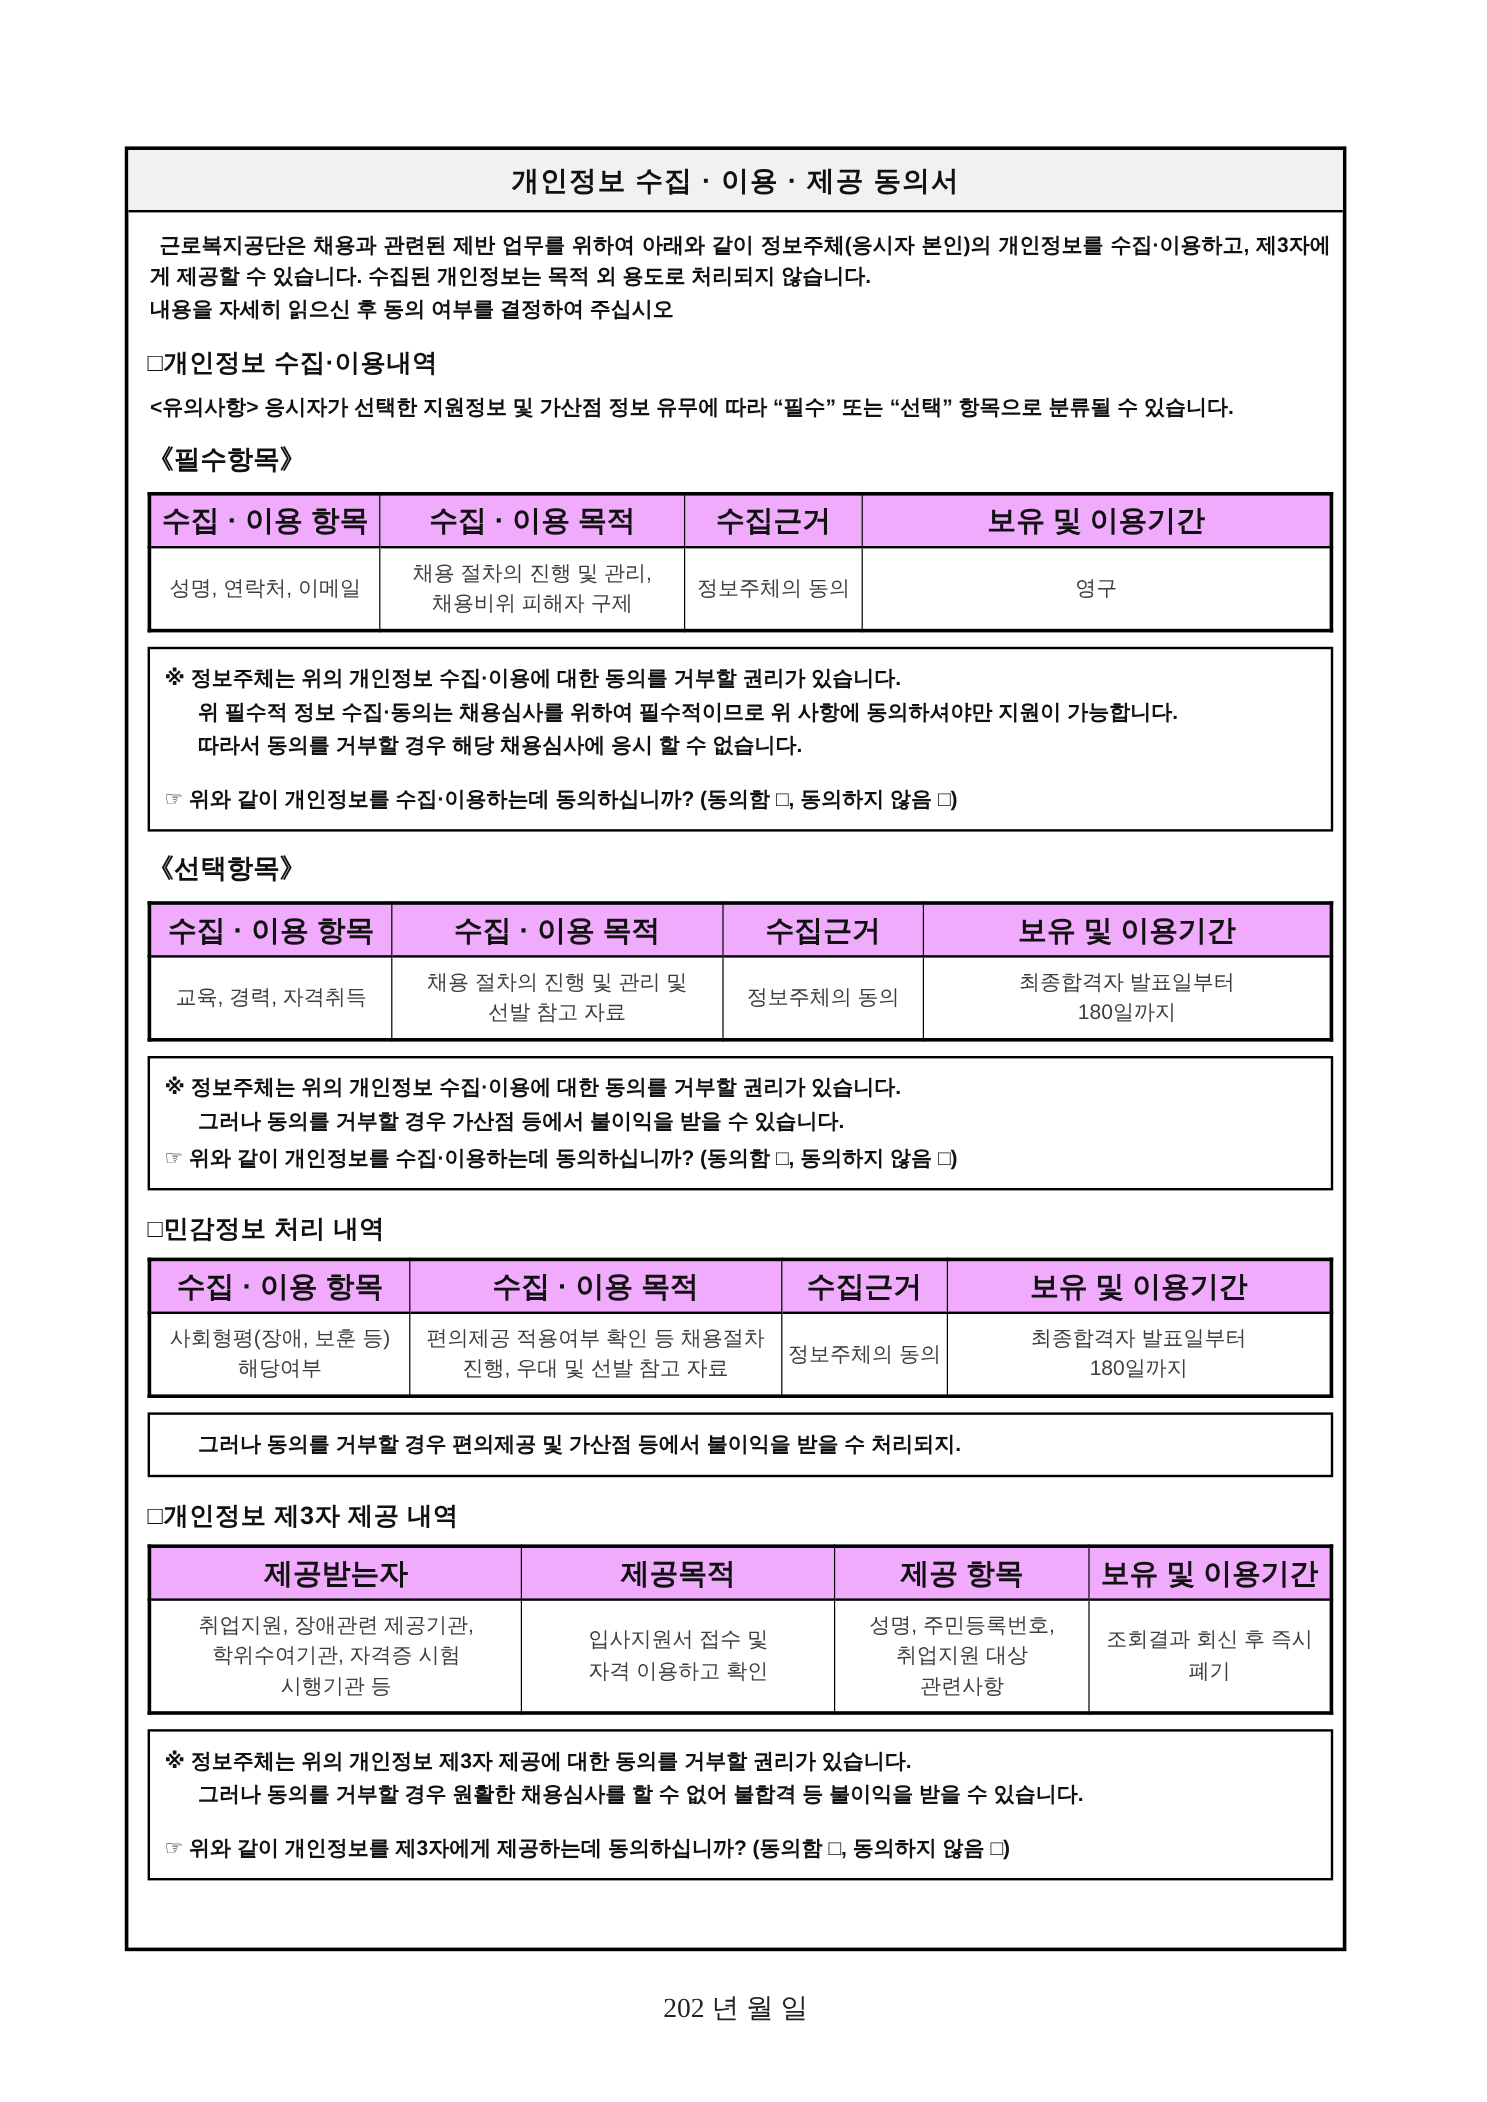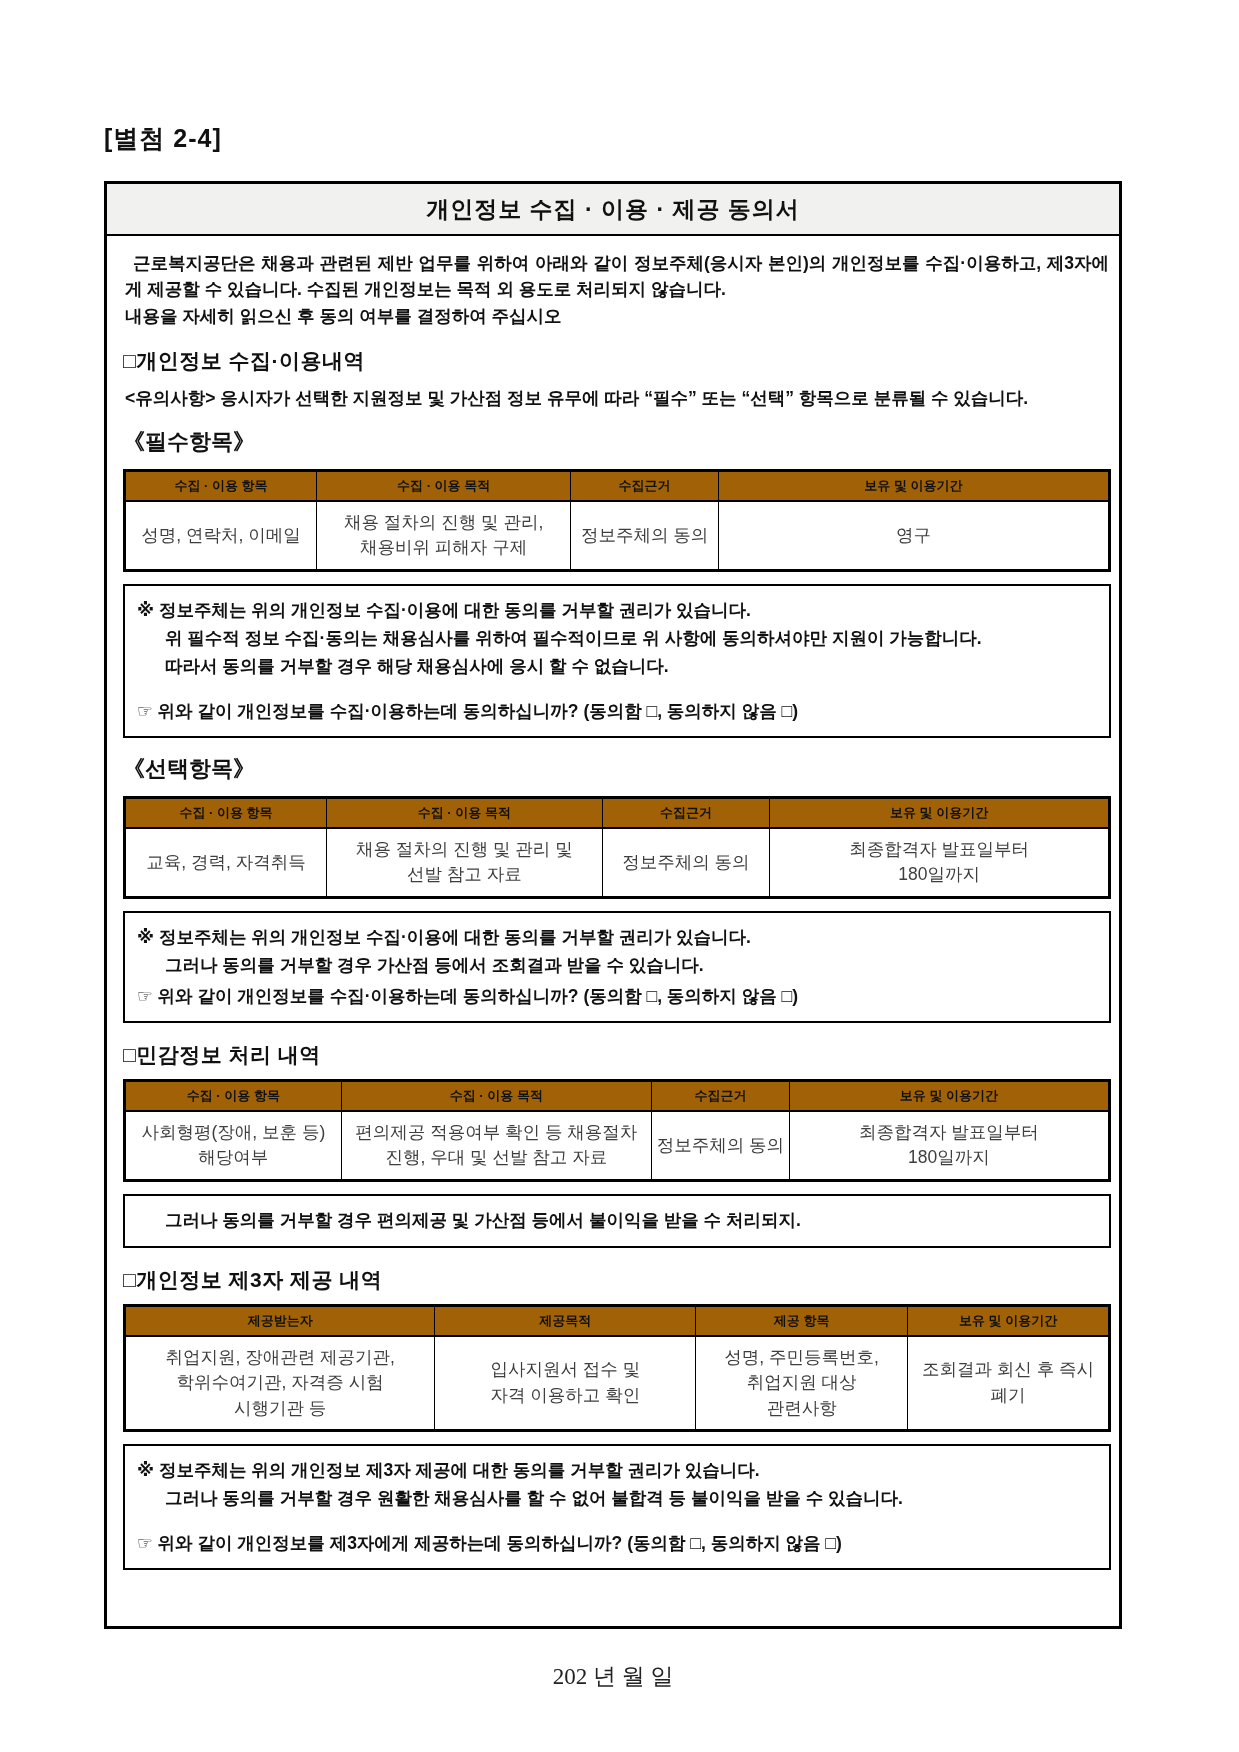--- a/index.html
+++ b/index.html
@@ -48,24 +48,24 @@
     font-size: 22px; font-weight: bold; margin: 16px 0 12px 0;
   }
 
   table.t {
     width: 100%;
     border-collapse: collapse;
     border: 3px solid #000;
     table-layout: fixed;
   }
   table.t th {
-    background: #a16207;
+    background: #f0abfc;
     border: 1.5px solid #000;
     border-bottom: 2px solid #000;
-    font-size: 13px; font-weight: bold;
+    font-size: 24px; font-weight: bold;
     padding: 5px 2px;
     text-align: center;
   }
   table.t td {
     border: 1.5px solid #000;
     font-size: 17.5px;
     color: #3e3e3e;
     text-align: center;
     padding: 8px 4px;
     line-height: 1.45;
@@ -95,21 +95,20 @@
     text-align: center;
     margin-top: 32px;
     color: #222;
   }
 </style>
 </head>
 <body>
 
 <div class="page">
 
-  <div class="attachment">[별첨 2-4]</div>
 
   <div class="outer">
     <div class="title-row">개인정보 수집 · 이용 · 제공 동의서</div>
     <div class="inner">
 
       <p class="intro">근로복지공단은 채용과 관련된 제반 업무를 위하여 아래와 같이 정보주체(응시자 본인)의 개인정보를 수집·이용하고, 제3자에게 제공할 수 있습니다. 수집된 개인정보는 목적 외 용도로 처리되지 않습니다.</p>
       <p class="intro tight">내용을 자세히 읽으신 후 동의 여부를 결정하여 주십시오</p>
 
       <h2 class="sec">□개인정보 수집·이용내역</h2>
       <p class="caution">&lt;유의사항&gt; 응시자가 선택한 지원정보 및 가산점 정보 유무에 따라 “필수” 또는 “선택” 항목으로 분류될 수 있습니다.</p>
@@ -169,21 +168,21 @@
             <td>채용 절차의 진행 및 관리 및
 선발 참고 자료</td>
             <td>정보주체의 동의</td>
             <td>최종합격자 발표일부터
 180일까지</td>
           </tr>
         </tbody>
       </table>
       <div class="notice">
         <div class="line">※ 정보주체는 위의 개인정보 수집·이용에 대한 동의를 거부할 권리가 있습니다.</div>
-        <div class="line indent">그러나 동의를 거부할 경우 가산점 등에서 조회결과 받을 수 있습니다.</div>
+        <div class="line indent">그러나 동의를 거부할 경우 가산점 등에서 불이익을 받을 수 있습니다.</div>
         <div class="question">☞ 위와 같이 개인정보를 수집·이용하는데 동의하십니까?  (동의함 □,  동의하지 않음 □)</div>
       </div>
 
       <h2 class="sec">□민감정보 처리 내역</h2>
       <table class="t">
         <colgroup>
             <col style="width:22%">
             <col style="width:31.5%">
             <col style="width:14%">
             <col style="width:32.5%">

